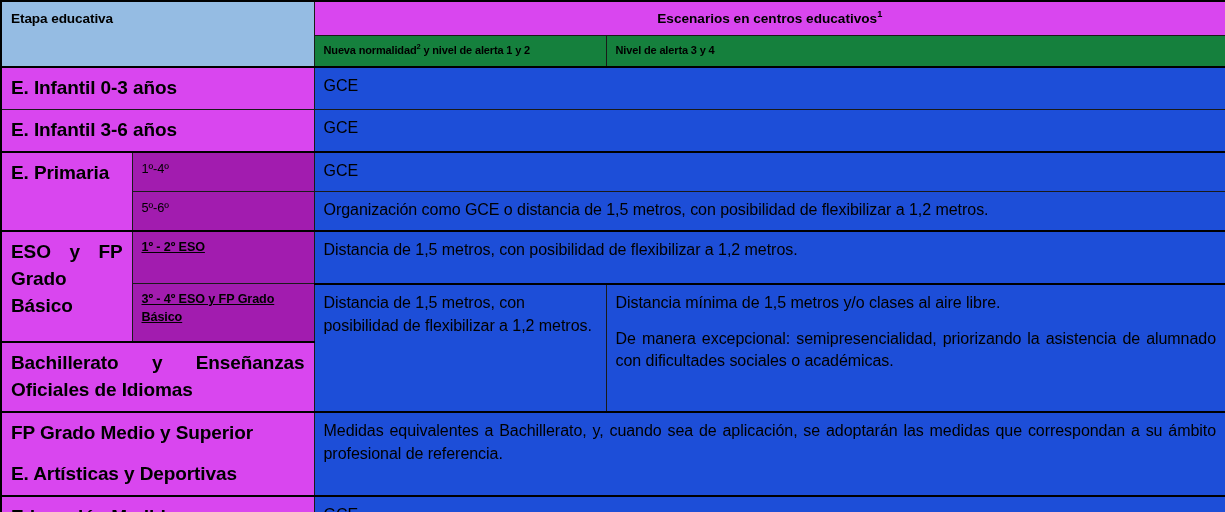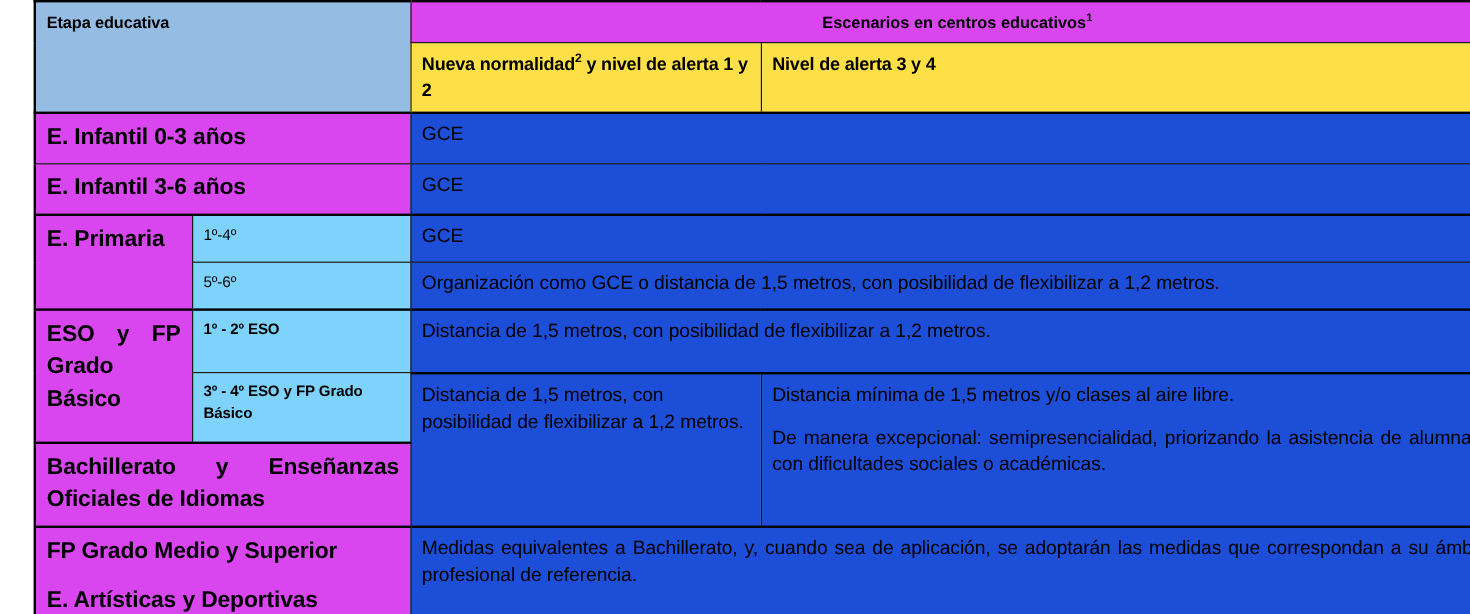--- a/index.html
+++ b/index.html
@@ -11,21 +11,20 @@
     width: 1225px;
     height: 512px;
     font-family: "Liberation Sans", sans-serif;
     overflow: hidden;
   }
   .table-wrap {
     position: relative;
     width: 1117px;
     height: 512px;
     box-sizing: border-box;
-    padding-left: 28px;
   }
   table.sched {
     border-collapse: collapse;
     width: 1225px;
     height: 512px;
     table-layout: fixed;
     font-size: 13.2px;
     color: #000000;
   }
   table.sched td {
@@ -48,49 +47,50 @@
     letter-spacing: -0.1px;
   }
   .hdr-orange {
     background: #d946ef;
     font-weight: bold;
     font-size: 13.6px;
     text-align: center;
     vertical-align: middle;
   }
   .hdr-yellow {
-    background: #fde047;
-    font-weight: bold;
-    font-size: 15px;
+    background: #15803d;
+    font-weight: bold;
+    font-size: 11px;
     vertical-align: middle;
     letter-spacing: -0.15px;
   }
   .stage {
     background: #d946ef;
     font-weight: bold;
     font-size: 19px;
     letter-spacing: -0.1px;
   }
   .stage-just {
     text-align: justify;
     text-align-last: left;
   }
   .sub {
-    background: #7dd3fc;
+    background: #a21caf;
     font-weight: bold;
     font-size: 12.6px;
     letter-spacing: -0.1px;
   }
   .sub-flush {
     padding-left: 4px;
     font-weight: normal;
     font-size: 12.8px;
   }
   .sub-pad {
     padding-left: 12px;
+    text-decoration: underline;
   }
   .content {
     background: #1d4ed8;
     font-size: 16px;
     letter-spacing: -0.05px;
   }
   .content p {
     margin: 0 0 13px 0;
   }
   .content p:last-child {

